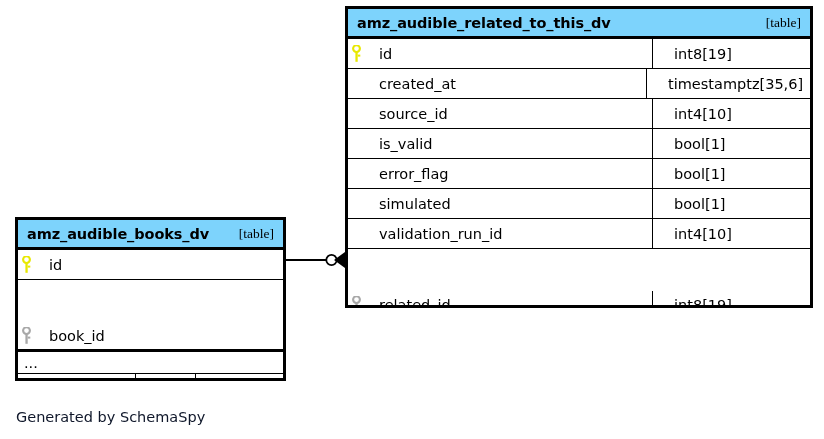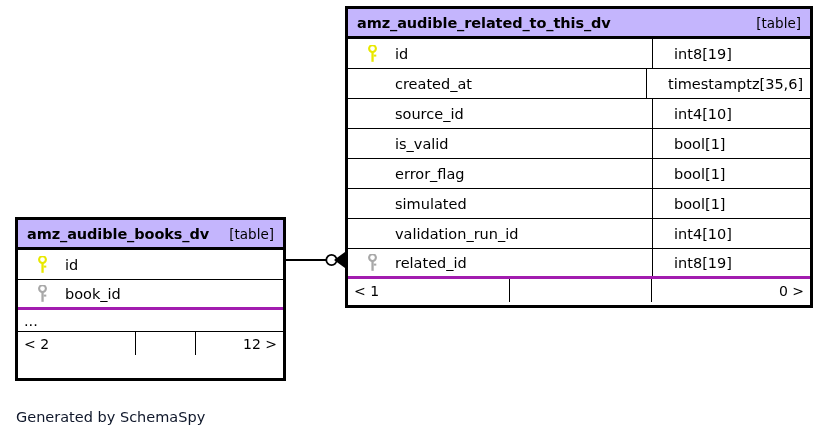--- a/index.html
+++ b/index.html
@@ -31,64 +31,66 @@
     border: 3px solid #000000;
     background: #ffffff;
     overflow: hidden;
   }
 
   .entity-header {
     display: flex;
     align-items: center;
     justify-content: space-between;
     box-sizing: border-box;
-    background: #c4b5fd;
+    background: #7dd3fc;
     border-bottom: 3px solid #000000;
     padding: 0 9px;
     height: 30px;
   }
   .entity-title {
     font-weight: bold;
     font-size: 14.5px;
     letter-spacing: -0.1px;
     white-space: nowrap;
   }
   .entity-kind {
     font-weight: normal;
     font-size: 13.5px;
     color: #000000;
     white-space: nowrap;
     padding-left: 12px;
+    font-family: Liberation Serif, serif;
   }
 
   .rows {
     display: block;
   }
 
   .row {
     display: flex;
     box-sizing: border-box;
     height: 30px;
     border-bottom: 1.5px solid #000000;
     background: #ffffff;
   }
   .row.last-col-row {
-    border-bottom: 3px solid #a21caf;
+    border-bottom: 3px solid #000000;
+    margin-top: 42px;
   }
   .row:last-child {
     border-bottom: none;
   }
 
   .cell-name {
     display: flex;
     align-items: center;
     box-sizing: border-box;
     flex: 1 1 auto;
     min-width: 0;
-    padding-left: 19px;
+    padding-left: 3px;
     overflow: hidden;
   }
   .cell-type {
     display: flex;
     align-items: center;
     box-sizing: border-box;
     flex: 0 0 auto;
     border-left: 1.5px solid #000000;
     padding-left: 21px;
     overflow: hidden;

